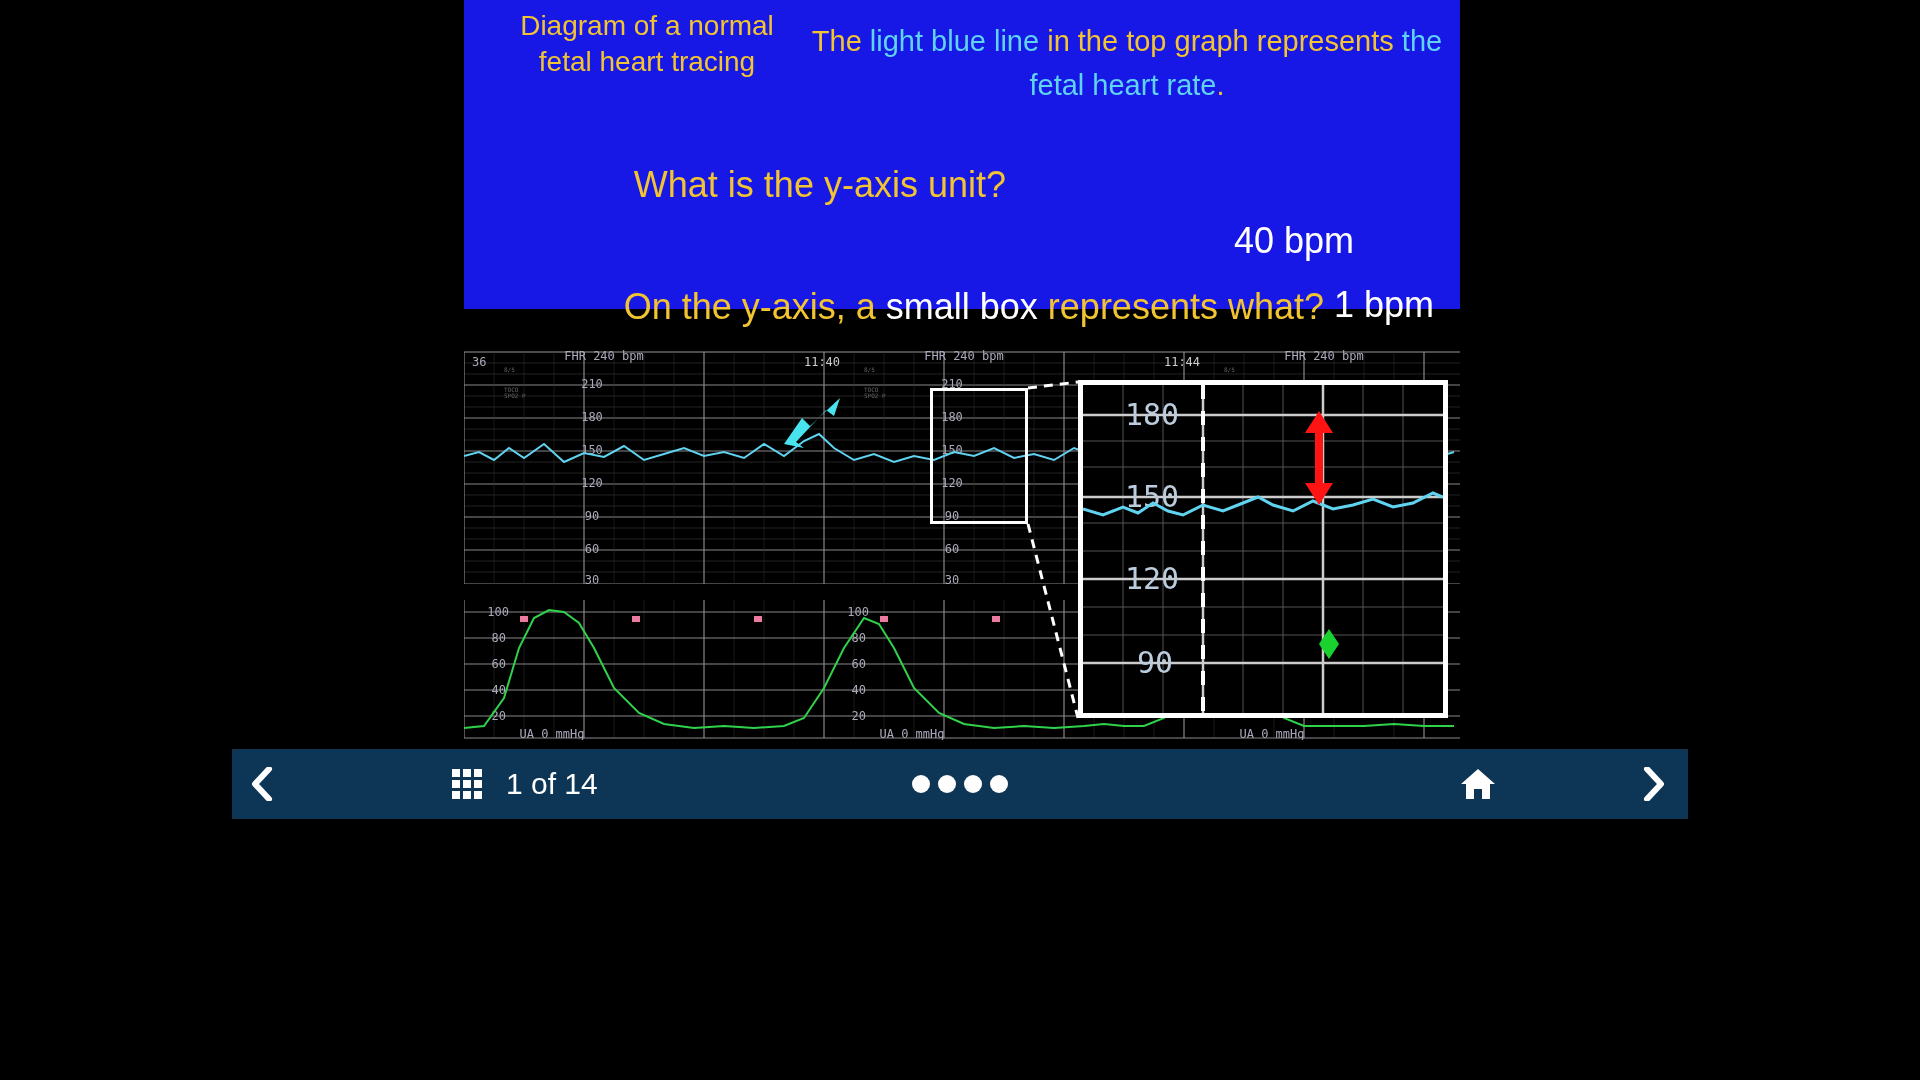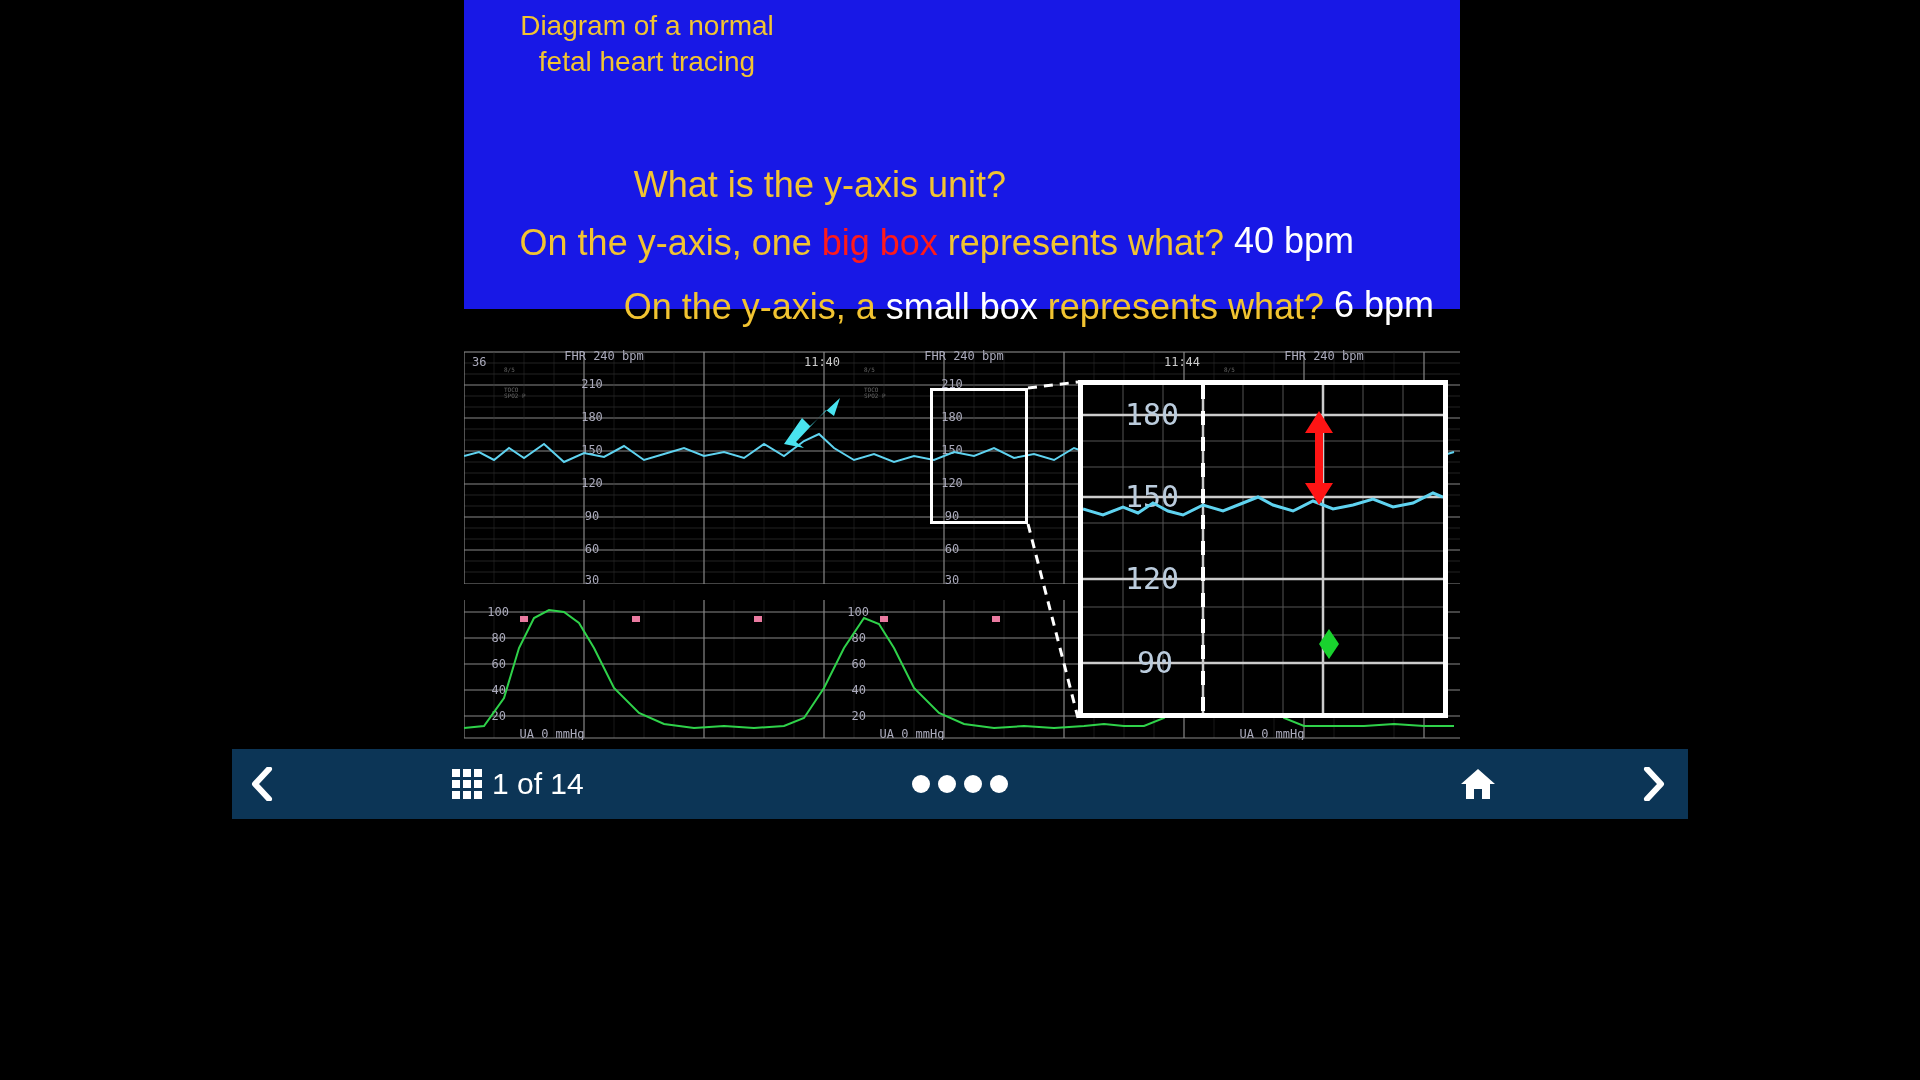--- a/index.html
+++ b/index.html
@@ -75,21 +75,21 @@
     z-index: 20;
   }
   .footer .nav-btn {
     width: 60px; height: 60px;
     display: flex; align-items: center; justify-content: center;
     cursor: pointer;
     color: #fff;
   }
   .footer .spacer { flex: 1; }
   .footer .page-ind {
-    display: flex; align-items: center; gap: 10px;
+    display: flex; align-items: center; gap: 24px;
     color: #fff; font-size: 30px;
     margin-left: 160px;
   }
   .footer .grid-icon {
     display: grid;
     grid-template-columns: repeat(3, 8px);
     grid-template-rows: repeat(3, 8px);
     gap: 3px;
   }
   .footer .grid-icon span { background: #fff; width: 8px; height: 8px; }
@@ -97,32 +97,32 @@
   .footer .dots span { width:18px; height:18px; border-radius:50%; background:#fff; }
 </style>
 </head>
 <body>
 
 <div class="stage">
 
   <div class="header-panel">
     <div class="hdr-title">Diagram of a normal fetal heart tracing</div>
 
+    <div class="hdr-topgraph">
+      <span class="yellow">The </span><span class="lblue">light blue line</span><span class="yellow"> in the top graph represents </span><span class="lblue">the fetal heart rate</span><span class="yellow">.</span>
+    </div>
 
     <div class="q-row q1 yellow">What is the y-axis unit?</div>
 
-    <div class="q-row q2">
-      <span class="yellow">On the y-axis, one </span><span class="red">big box</span><span class="yellow"> represents what?</span>
-    </div>
     <div class="q-row a2 white">40 bpm</div>
 
     <div class="q-row q3">
       <span class="yellow">On the y-axis, a </span><span class="green">small box</span><span class="yellow"> represents what?</span>
     </div>
-    <div class="q-row a3 white">6 bpm</div>
+    <div class="q-row a3 white">1 bpm</div>
   </div>
 
   <div class="chart-area">
     <svg viewBox="0 0 996 392">
 
       <rect x="0" y="0" width="996" height="392" fill="#000"></rect>
 
       <g>
 
         <g stroke="#444" stroke-width="0.5">

